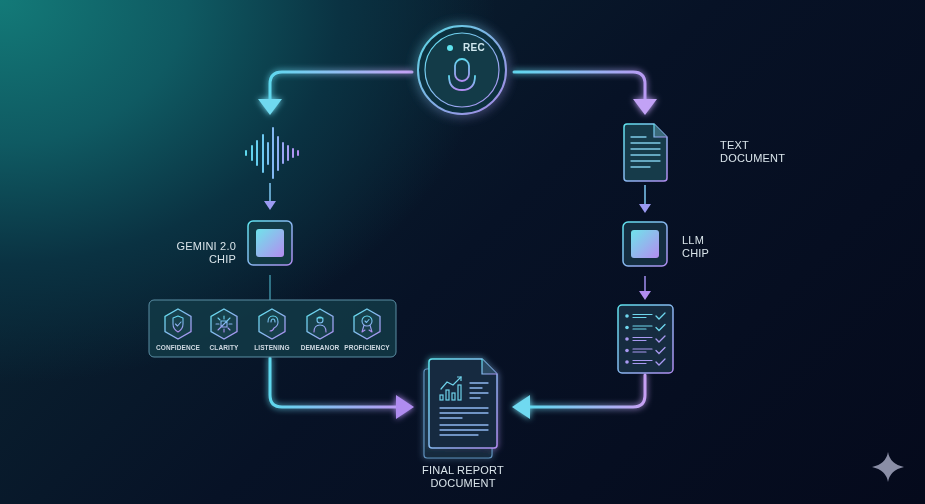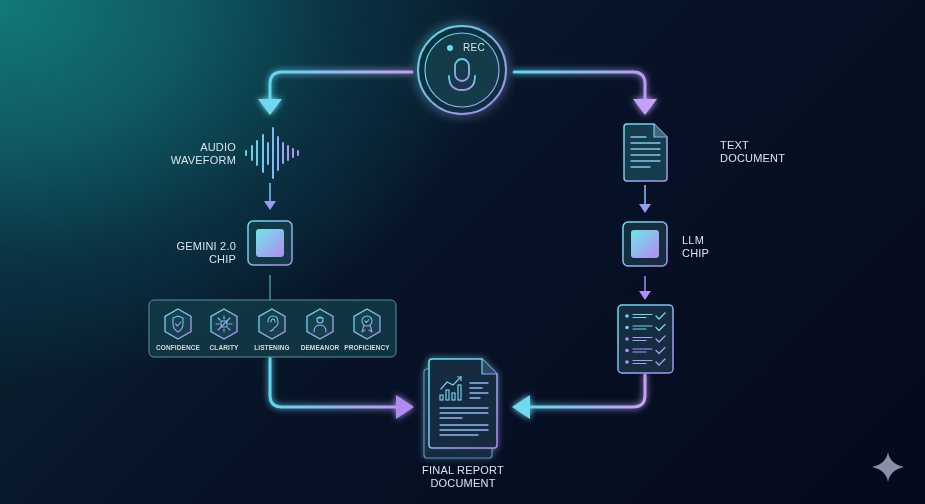--- a/index.html
+++ b/index.html
@@ -6,21 +6,21 @@
   body{width:925px;height:504px;overflow:hidden;font-family:"Liberation Sans",sans-serif;}
   #stage{position:relative;width:925px;height:504px;overflow:hidden;
     background:
       radial-gradient(ellipse 620px 480px at 0px 0px, #137a78 0%, #0f5a62 30%, #0a3242 55%, rgba(8,20,38,0) 80%),
       linear-gradient(135deg,#0b2a36 0%,#071226 50%,#050a1c 100%);
   }
   svg#diagram{position:absolute;left:0;top:0;}
   .lbl{position:absolute;color:#d9e4ea;font-size:11px;line-height:13px;letter-spacing:0.2px;font-weight:400;}
   .lbl.r{text-align:right;}
   .lbl.c{text-align:center;}
-  .rec{position:absolute;color:#cfe7ee;font-size:10px;font-weight:400;letter-spacing:0.3px;padding-left:7px;}
+  .rec{position:absolute;color:#cfe7ee;font-size:10px;font-weight:700;letter-spacing:0.3px;padding-left:7px;}
   .metric{position:absolute;color:#cfd9e2;font-size:6.5px;font-weight:700;letter-spacing:0.1px;text-align:center;width:60px;}
 </style>
 </head>
 <body>
 
 <div id="stage">
 <svg id="diagram" width="925" height="504" viewBox="0 0 925 504">
   <defs>
     <linearGradient id="gCV" x1="0" y1="0" x2="1" y2="1">
       <stop offset="0" stop-color="#5fe3ee"></stop>
@@ -277,24 +277,20 @@
     <line x1="440" y1="418" x2="462" y2="418"></line>
     <line x1="440" y1="425" x2="488" y2="425"></line>
     <line x1="440" y1="430" x2="488" y2="430"></line>
     <line x1="440" y1="435" x2="478" y2="435"></line>
   </g>
 
   <path d="M888 452 Q890 464 904 467 Q890 470 888 482 Q886 470 872 467 Q886 464 888 452 Z" fill="#8a8ea6"></path>
 </svg>
 
 <div class="rec" style="left:456px;top:42px;">REC</div>
-<div class="lbl r" style="left:150px;top:141px;width:86px;">
-  <div>AUDIO</div>
-  <div>WAVEFORM</div>
-</div>
 <div class="lbl r" style="left:140px;top:240px;width:96px;">
   <div>GEMINI 2.0</div>
   <div>CHIP</div>
 </div>
 <div class="lbl" style="left:720px;top:139px;width:100px;">
   <div>TEXT</div>
   <div>DOCUMENT</div>
 </div>
 <div class="lbl" style="left:682px;top:234px;width:100px;">
   <div>LLM</div>

